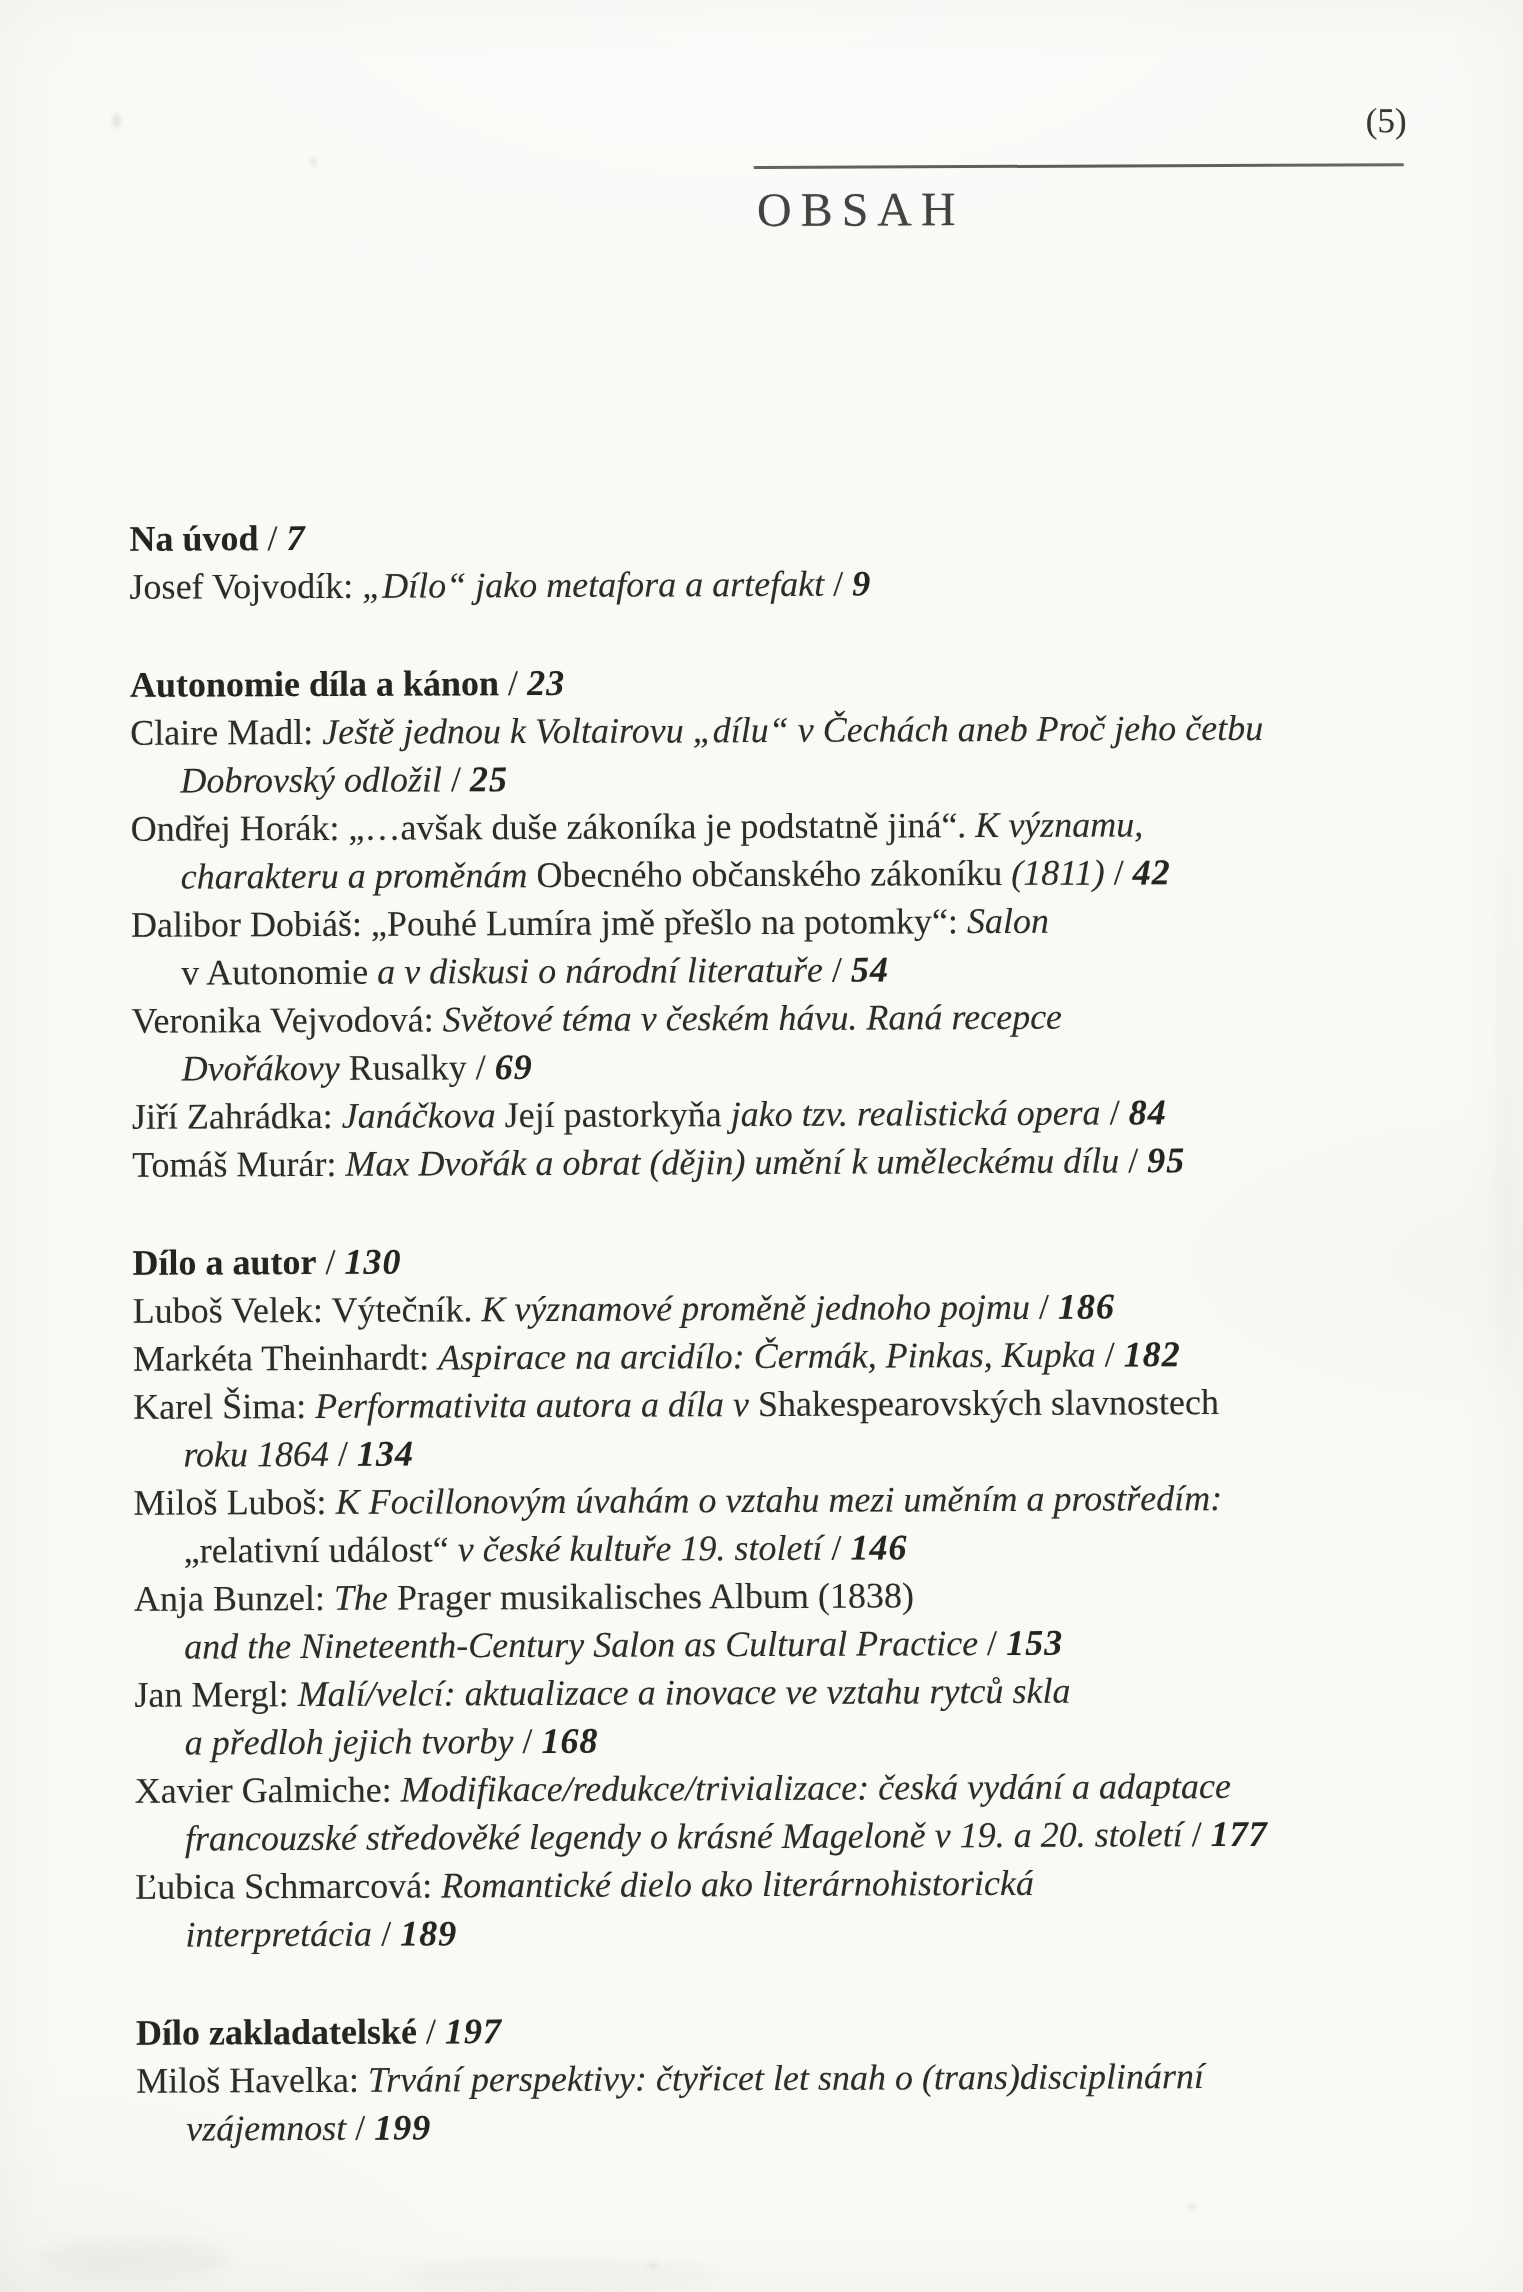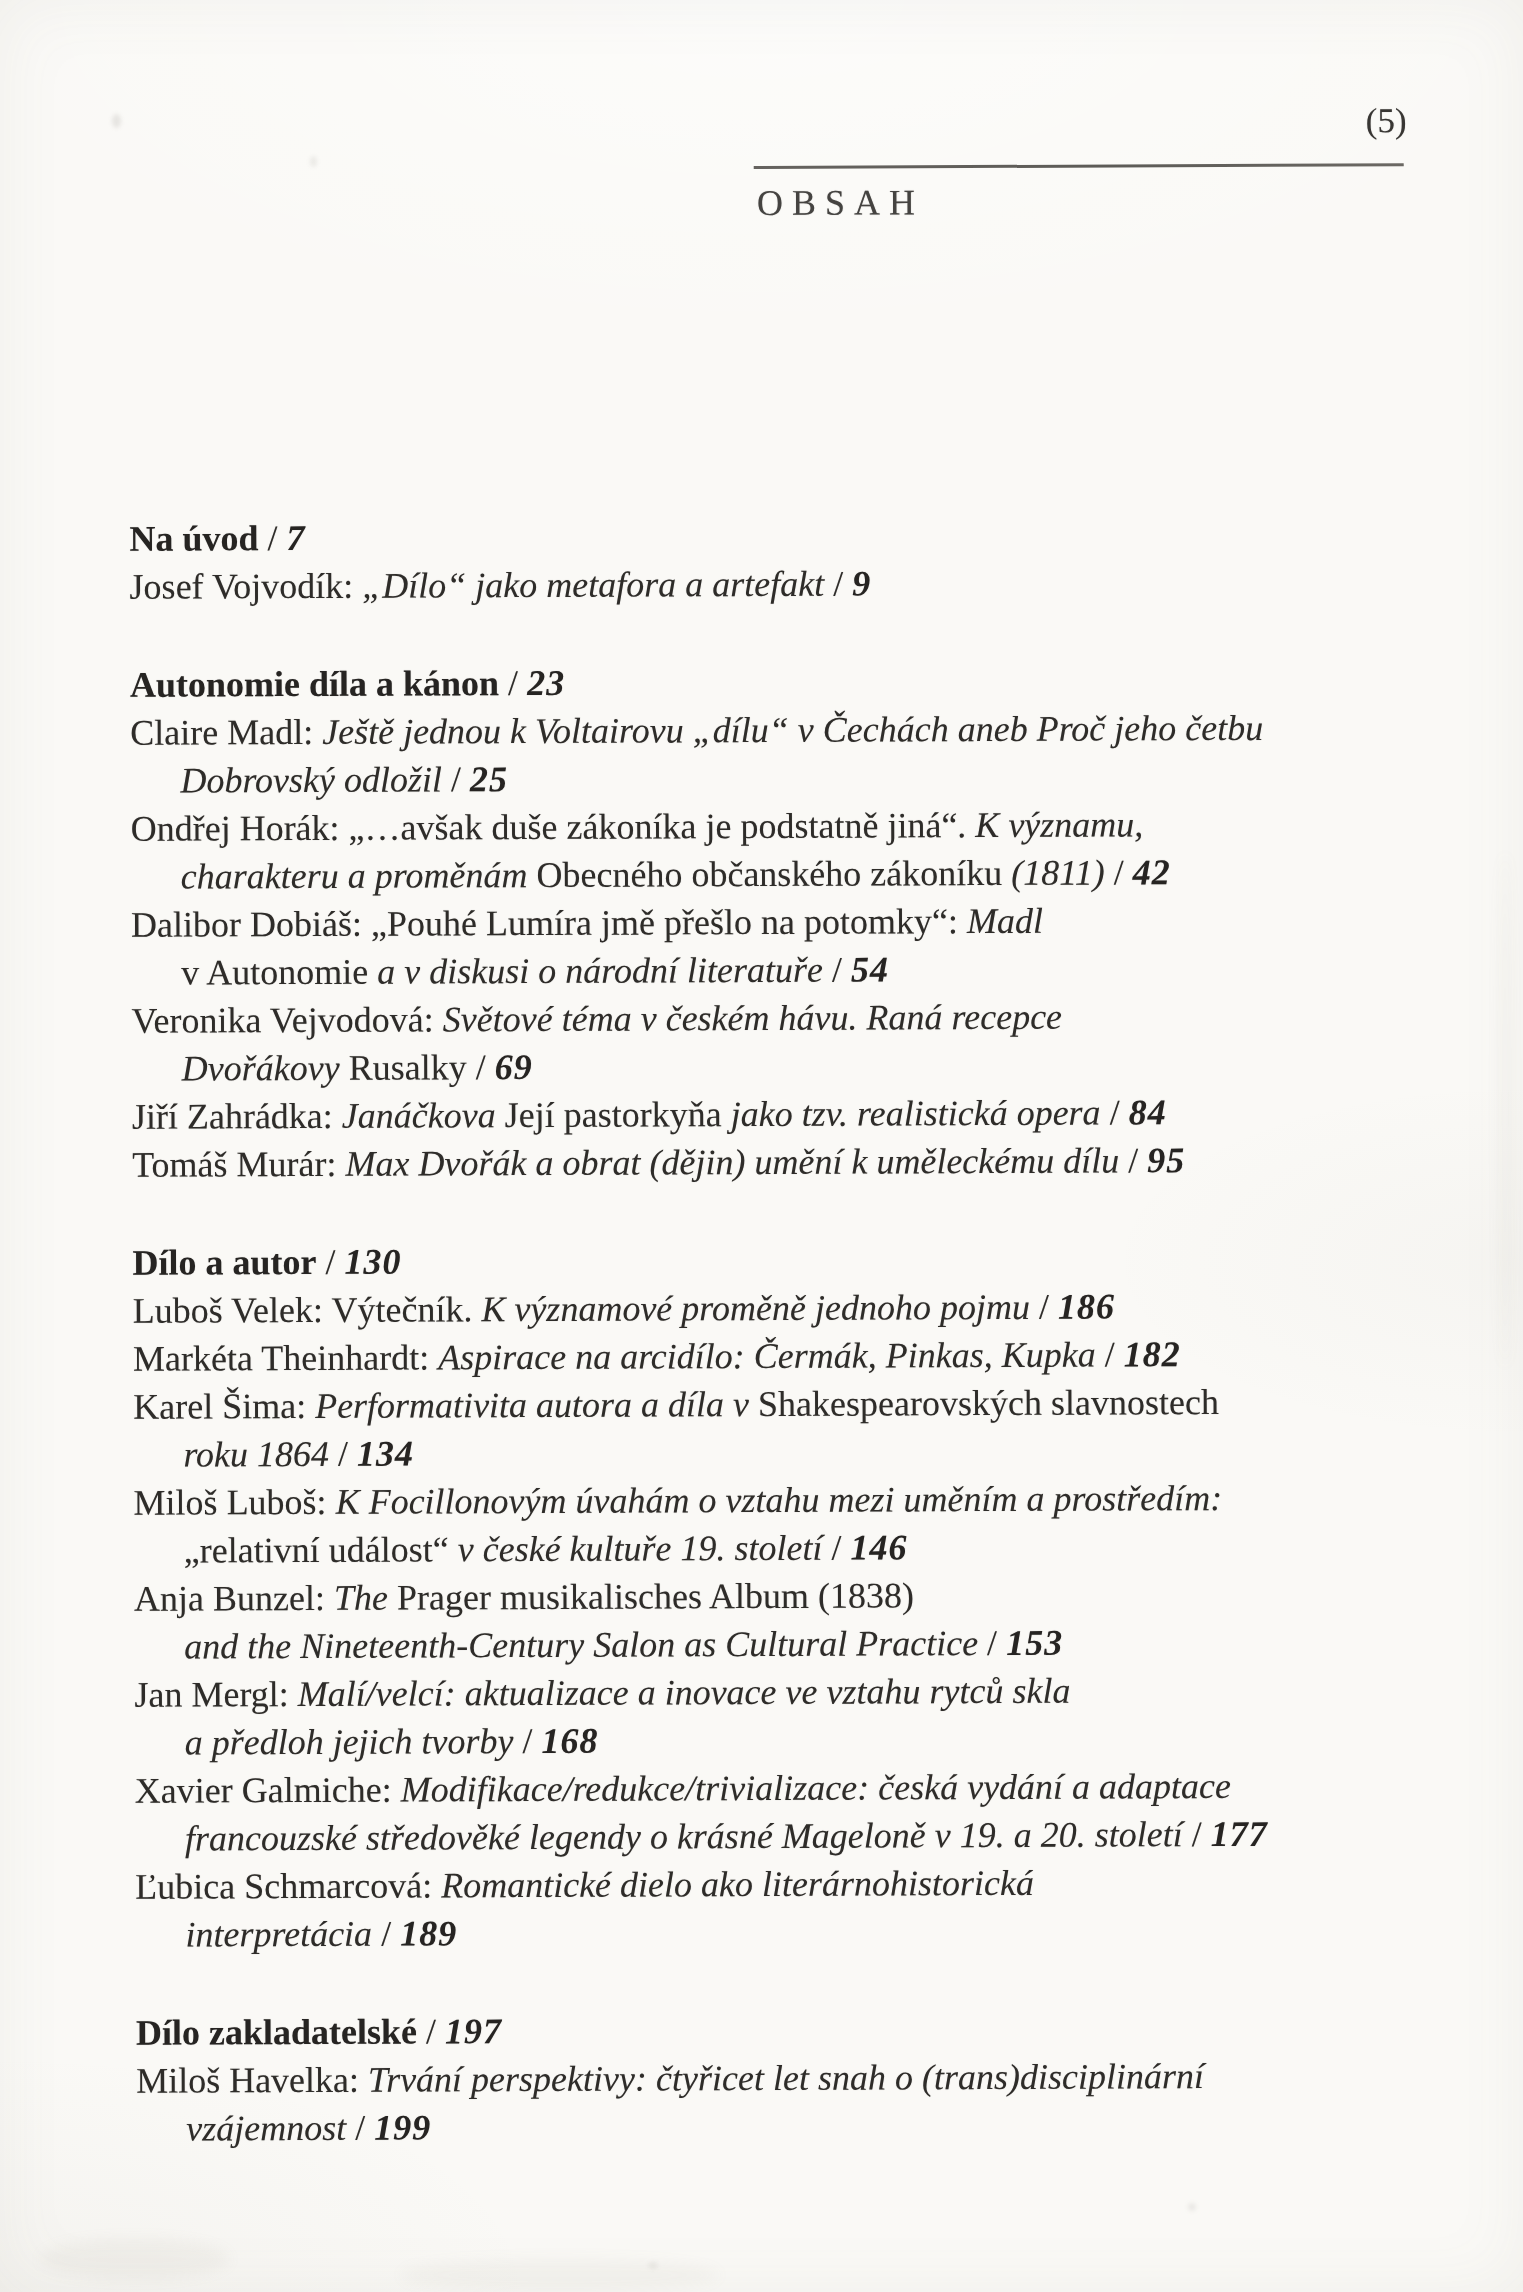--- a/index.html
+++ b/index.html
@@ -45,21 +45,21 @@
     width: 650px;
     height: 2.5px;
     background: linear-gradient(to right, #55524e, #4b4945 55%, #5b5853);
     opacity: 0.9;
   }
   .title {
     position: absolute;
     top: 182px;
     left: 760px;
     margin: 0;
-    font-size: 36px;
+    font-size: 48px;
     font-weight: 400;
     letter-spacing: 9px;
     color: #454341;
     text-shadow: 0 0 1px rgba(60,58,55,0.4);
   }
   .toc {
     position: absolute;
     top: 512px;
     left: 131px;
     width: 1330px;
@@ -104,21 +104,21 @@
         <div class="block">
           <div class="line"><span class="seg-b">Na úvod</span><span class="seg-r"> / </span><span class="seg-bi">7</span></div>
           <div class="line"><span class="seg-r">Josef Vojvodík: </span><span class="seg-i">„Dílo“ jako metafora a artefakt</span><span class="seg-r"> / </span><span class="seg-bi">9</span></div>
         </div>
         <div class="block">
           <div class="line"><span class="seg-b">Autonomie díla a kánon</span><span class="seg-r"> / </span><span class="seg-bi">23</span></div>
           <div class="line"><span class="seg-r">Claire Madl: </span><span class="seg-i">Ještě jednou k Voltairovu „dílu“ v Čechách aneb Proč jeho četbu</span></div>
           <div class="line indent"><span class="seg-i">Dobrovský odložil</span><span class="seg-r"> / </span><span class="seg-bi">25</span></div>
           <div class="line"><span class="seg-r">Ondřej Horák: „…avšak duše zákoníka je podstatně jiná“. </span><span class="seg-i">K významu,</span></div>
           <div class="line indent"><span class="seg-i">charakteru a proměnám </span><span class="seg-r">Obecného občanského zákoníku </span><span class="seg-i">(1811)</span><span class="seg-r"> / </span><span class="seg-bi">42</span></div>
-          <div class="line"><span class="seg-r">Dalibor Dobiáš: „Pouhé Lumíra jmě přešlo na potomky“: </span><span class="seg-i">Madl</span></div>
+          <div class="line"><span class="seg-r">Dalibor Dobiáš: „Pouhé Lumíra jmě přešlo na potomky“: </span><span class="seg-i">Salon</span></div>
           <div class="line indent"><span class="seg-r">v Autonomie </span><span class="seg-i">a v diskusi o národní literatuře</span><span class="seg-r"> / </span><span class="seg-bi">54</span></div>
           <div class="line"><span class="seg-r">Veronika Vejvodová: </span><span class="seg-i">Světové téma v českém hávu. Raná recepce</span></div>
           <div class="line indent"><span class="seg-i">Dvořákovy </span><span class="seg-r">Rusalky</span><span class="seg-r"> / </span><span class="seg-bi">69</span></div>
           <div class="line"><span class="seg-r">Jiří Zahrádka: </span><span class="seg-i">Janáčkova </span><span class="seg-r">Její pastorkyňa </span><span class="seg-i">jako tzv. realistická opera</span><span class="seg-r"> / </span><span class="seg-bi">84</span></div>
           <div class="line"><span class="seg-r">Tomáš Murár: </span><span class="seg-i">Max Dvořák a obrat (dějin) umění k uměleckému dílu</span><span class="seg-r"> / </span><span class="seg-bi">95</span></div>
         </div>
         <div class="block">
           <div class="line"><span class="seg-b">Dílo a autor</span><span class="seg-r"> / </span><span class="seg-bi">130</span></div>
           <div class="line"><span class="seg-r">Luboš Velek: Výtečník. </span><span class="seg-i">K významové proměně jednoho pojmu</span><span class="seg-r"> / </span><span class="seg-bi">186</span></div>
           <div class="line"><span class="seg-r">Markéta Theinhardt: </span><span class="seg-i">Aspirace na arcidílo: Čermák, Pinkas, Kupka</span><span class="seg-r"> / </span><span class="seg-bi">182</span></div>

